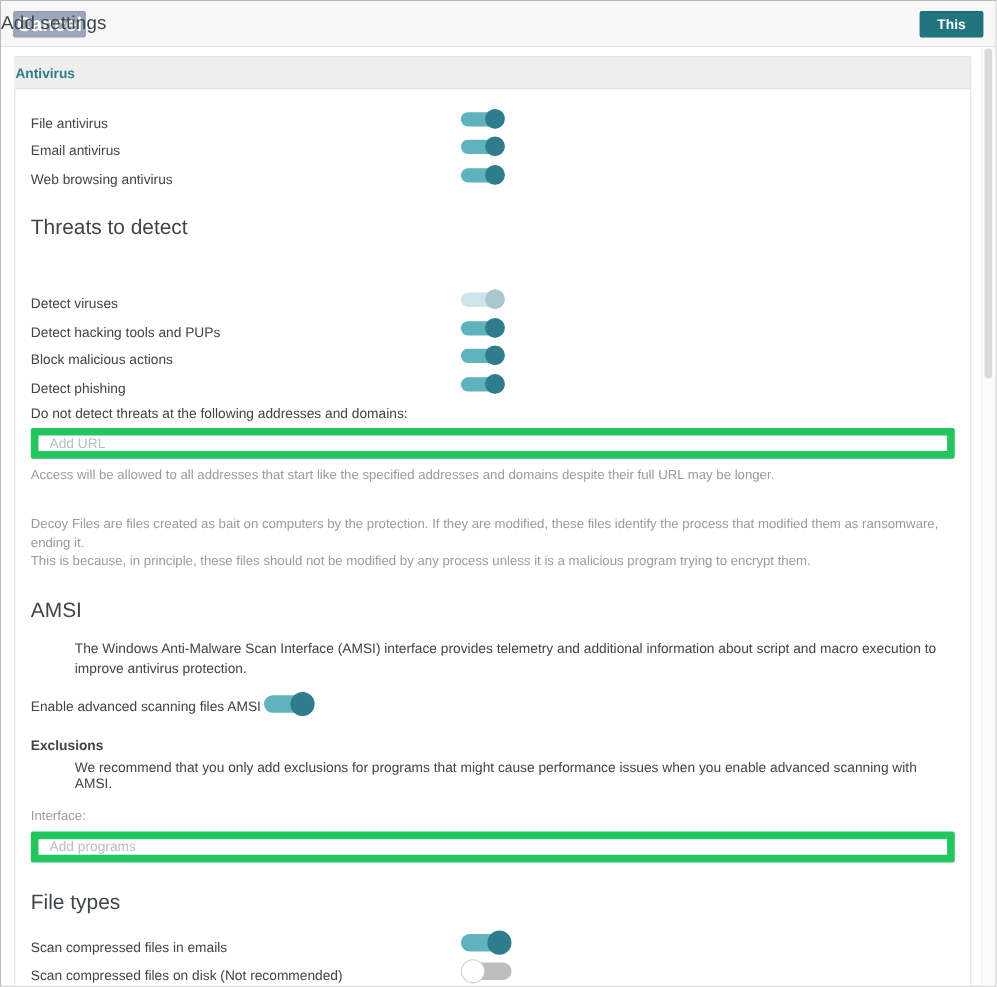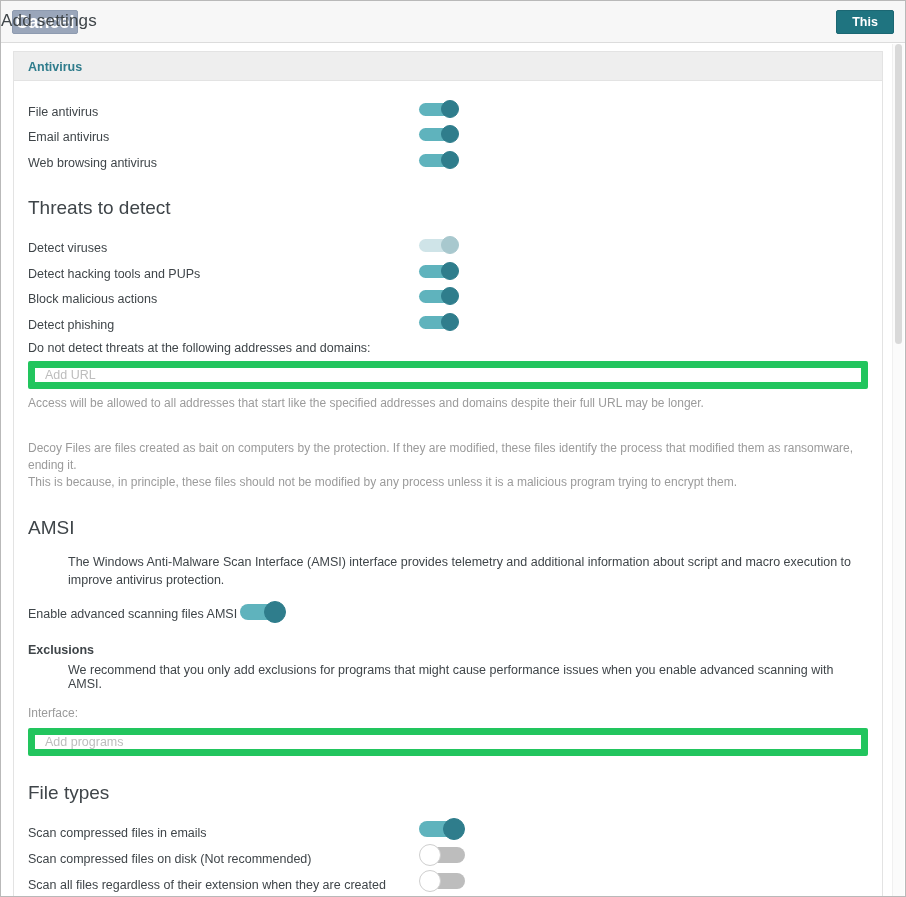--- a/index.html
+++ b/index.html
@@ -88,21 +88,20 @@
     box-sizing: border-box;
     border: 1px solid #e3e3e3;
     border-top: none;
     background: #ffffff;
   }
   .section-header {
     height: 30px;
     background: #eeeeee;
     border-top: 1px solid #e3e3e3;
     border-bottom: 1px solid #e3e3e3;
-    padding-left: 14px;
     font-size: 12.5px;
     font-weight: bold;
     color: #2f7c8c;
     line-height: 30px;
     box-sizing: border-box;
   }
   .panel-inner {
     padding: 14px 14px 18px 14px;
   }
 
@@ -299,21 +298,21 @@
               </div>
             </div>
           </div>
 
         </div>
 
         <div class="sp-18"></div>
         <h2 class="h2">Threats to detect</h2>
         <div class="sp-18"></div>
 
-        <div style="position:relative;height:104px;">
+        <div style="position:relative;height:104px;margin-top:28px;">
 
           <div class="row" style="position:absolute;top:0;left:0;right:0;">
             <div class="row-label">Detect viruses</div>
             <div class="toggle-holder" style="left:391px;top:-2px;">
               <div class="toggle disabled">
                 <div class="track"></div>
                 <div class="knob"></div>
               </div>
             </div>
           </div>

